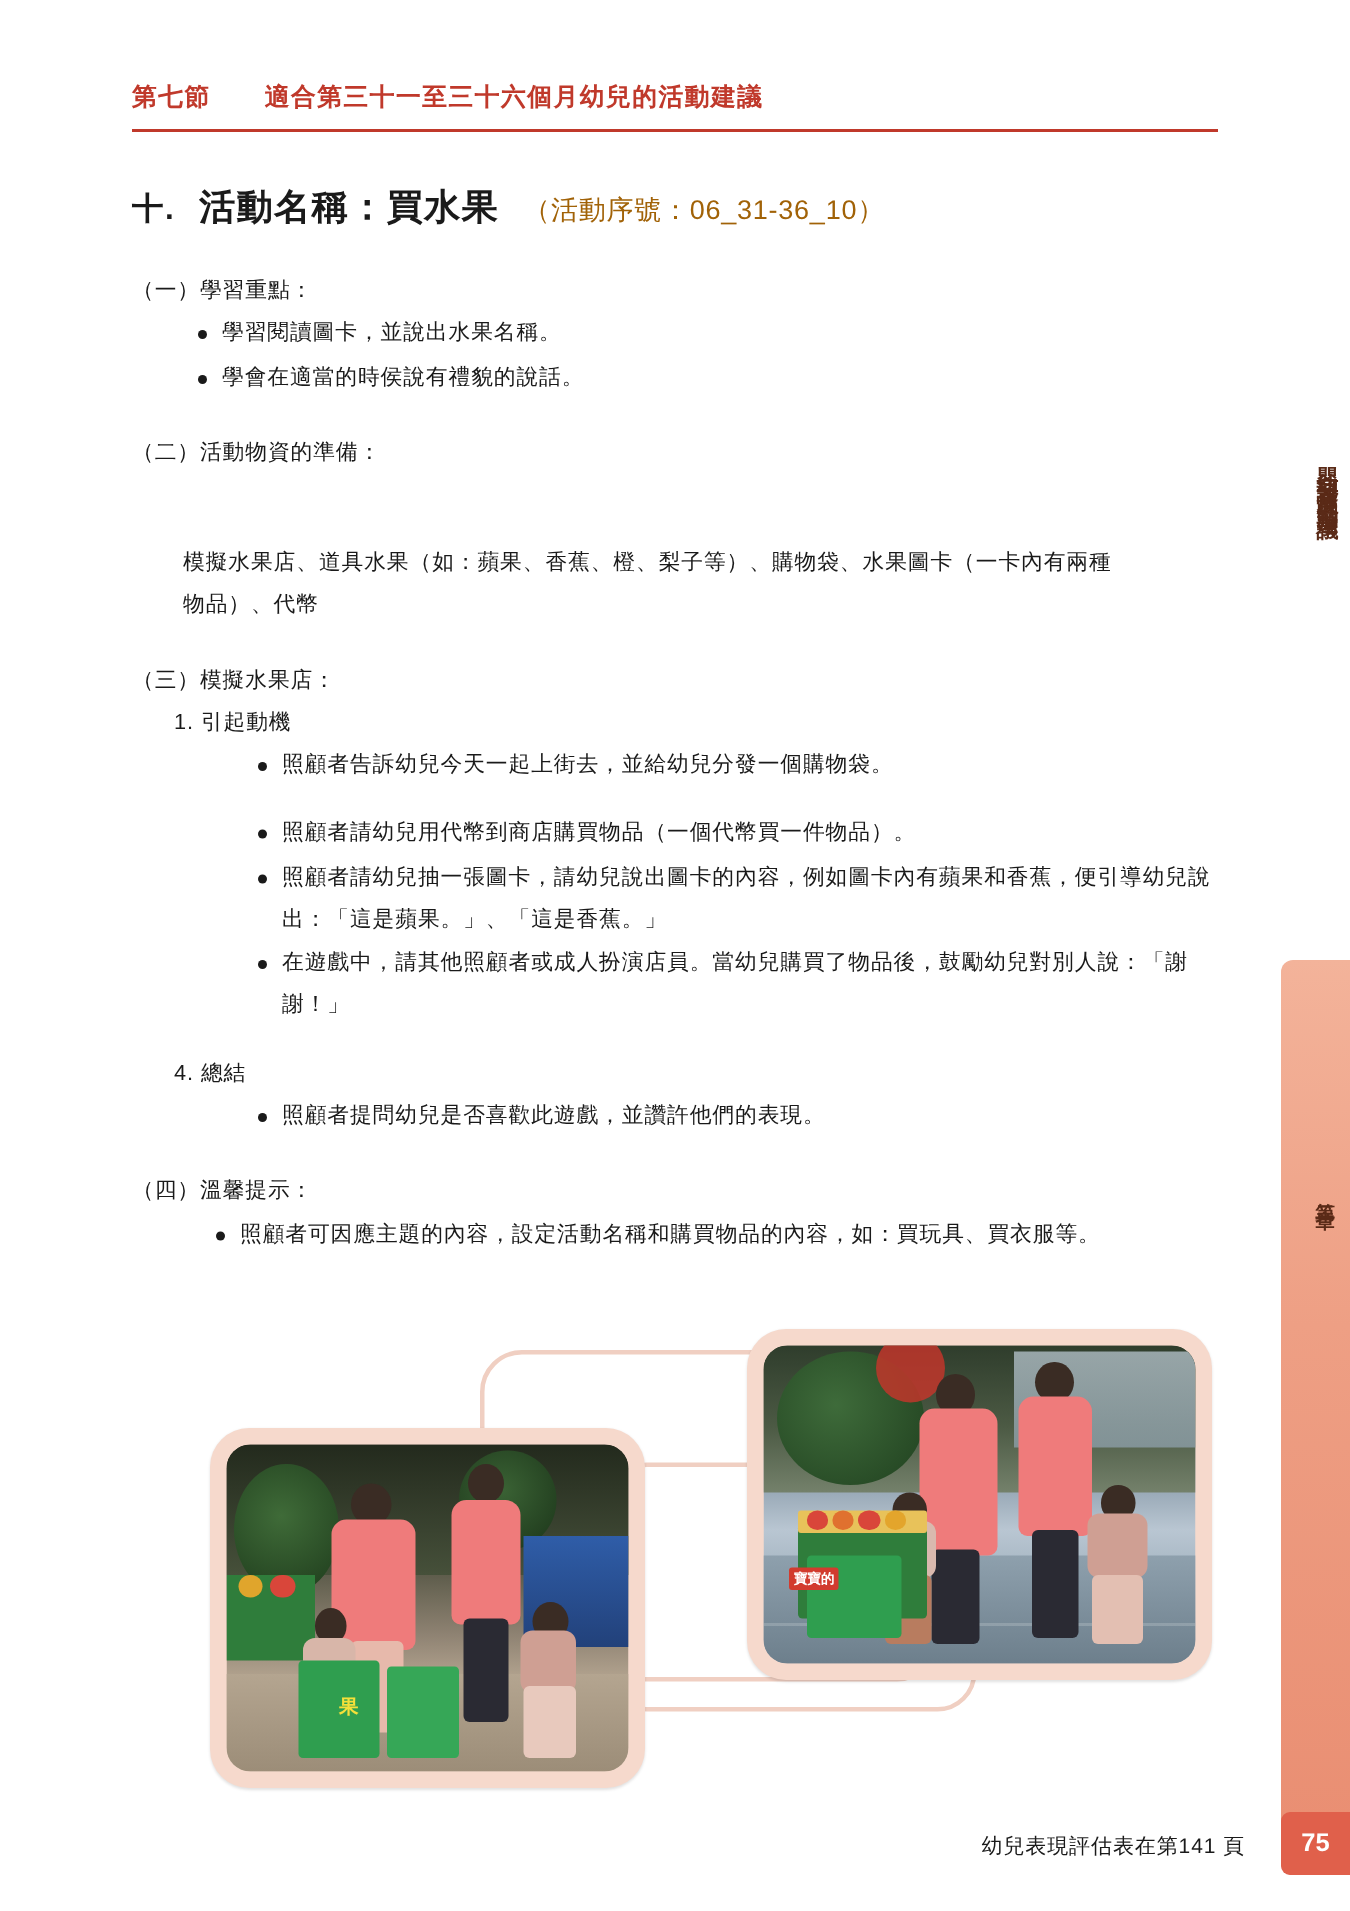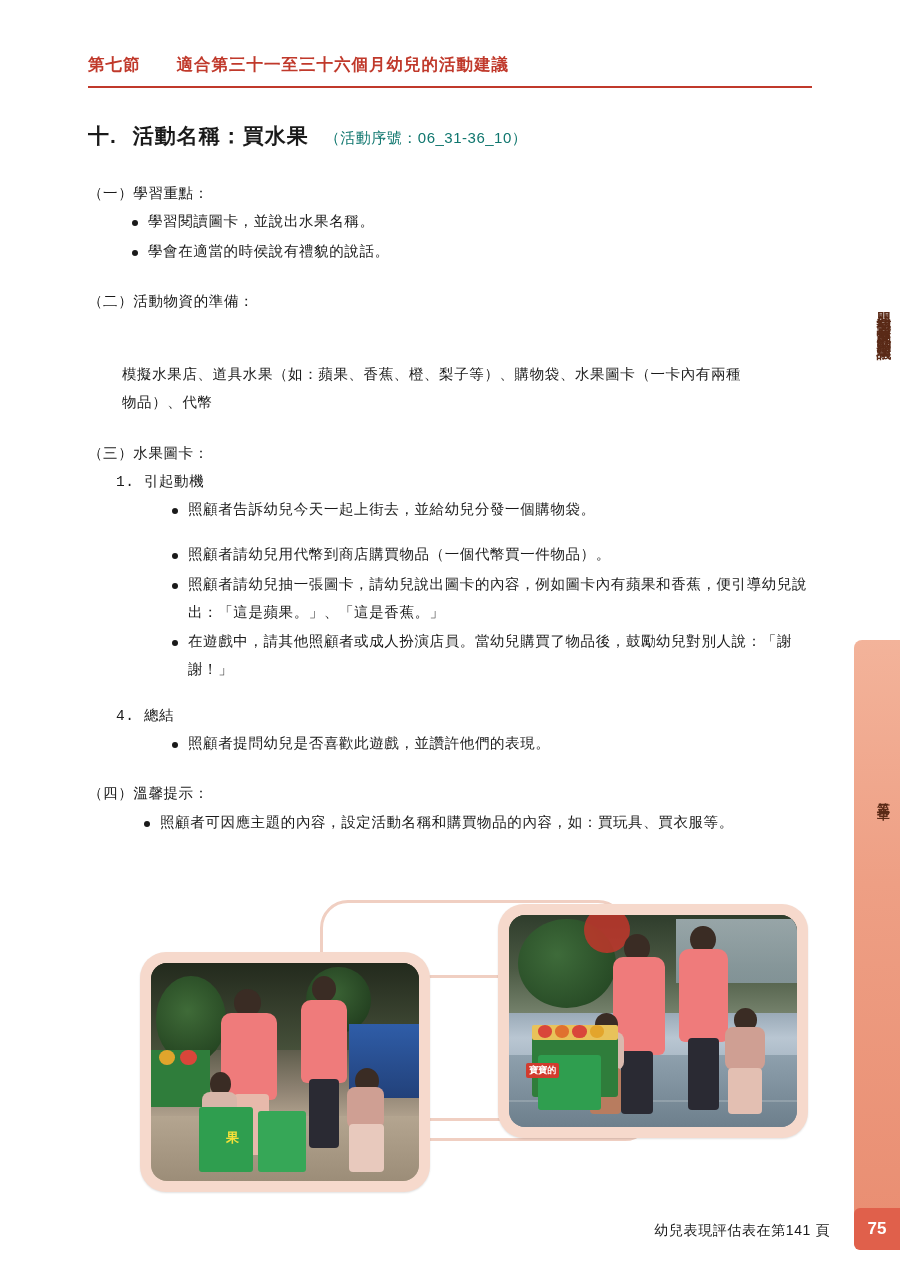--- a/index.html
+++ b/index.html
@@ -59,41 +59,40 @@
     display: flex;
     align-items: baseline;
     gap: 16px;
   }
   .title-row .t-num {
     font-size: 21px;
     font-weight: bold;
     letter-spacing: 1px;
   }
   .title-row .t-main {
-    font-size: 21px;
+    font-size: 24px;
     font-weight: bold;
     letter-spacing: 1px;
   }
   .title-row .t-code {
-    font-size: 15px;
+    font-size: 18px;
     font-weight: normal;
-    color: #0f766e;
+    color: #a16207;
     letter-spacing: 0.5px;
   }
 
   
   .content {
     position: absolute;
     left: 88px;
     top: 180px;
     width: 730px;
     font-size: 14.5px;
     line-height: 1.95;
     letter-spacing: 0.6px;
-    font-family: Liberation Mono, monospace;
   }
   .sec {
     margin-bottom: 6px;
   }
   .sec-head {
     margin: 0;
     padding: 0;
     font-size: 14.5px;
   }
   .spacer-md { height: 16px; }
@@ -175,21 +174,21 @@
     height: 100%;
   }
   .photo-1 {
     left: 10px;
     top: 72px;
     width: 268px;
     height: 218px;
   }
   .photo-2 {
     left: 368px;
-    top: 24px;
+    top: 6px;
     width: 288px;
     height: 212px;
   }
 
   
   .scene {
     position: absolute;
     inset: 0;
   }
   .s1-bg {
@@ -350,21 +349,21 @@
       <p class="sec-head">（二）活動物資的準備：</p>
       <div class="para-block">
         <span class="hang">模擬水果店、道具水果（如：蘋果、香蕉、橙、梨子等）、購物袋、水果圖卡（一卡內有兩種</span>
         <span class="hang">物品）、代幣</span>
       </div>
     </div>
 
     <div class="spacer-md"></div>
 
     <div class="sec">
-      <p class="sec-head">（三）水果圖卡：</p>
+      <p class="sec-head">（三）模擬水果店：</p>
 
       <div class="numbered">
         <p class="sec-head">1. 引起動機</p>
         <ul class="bullets deep">
           <li>照顧者告訴幼兒今天一起上街去，並給幼兒分發一個購物袋。</li>
         </ul>
       </div>
 
       <div class="spacer-md"></div>
 

